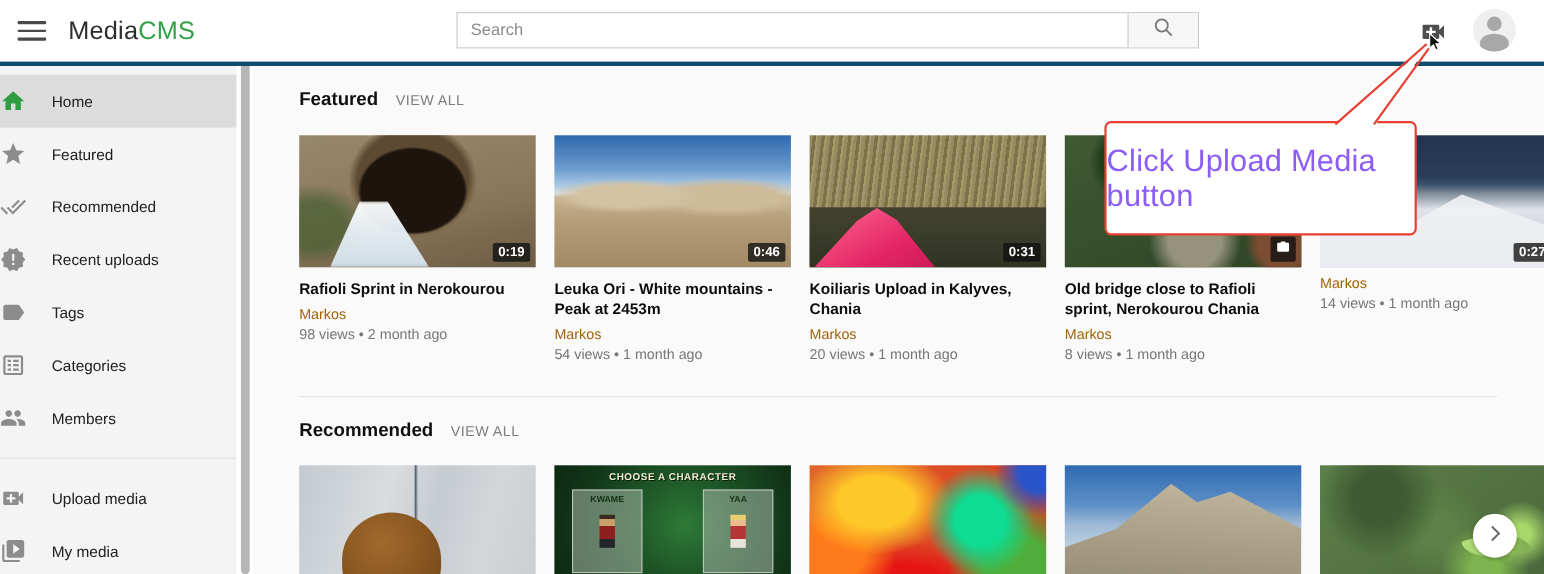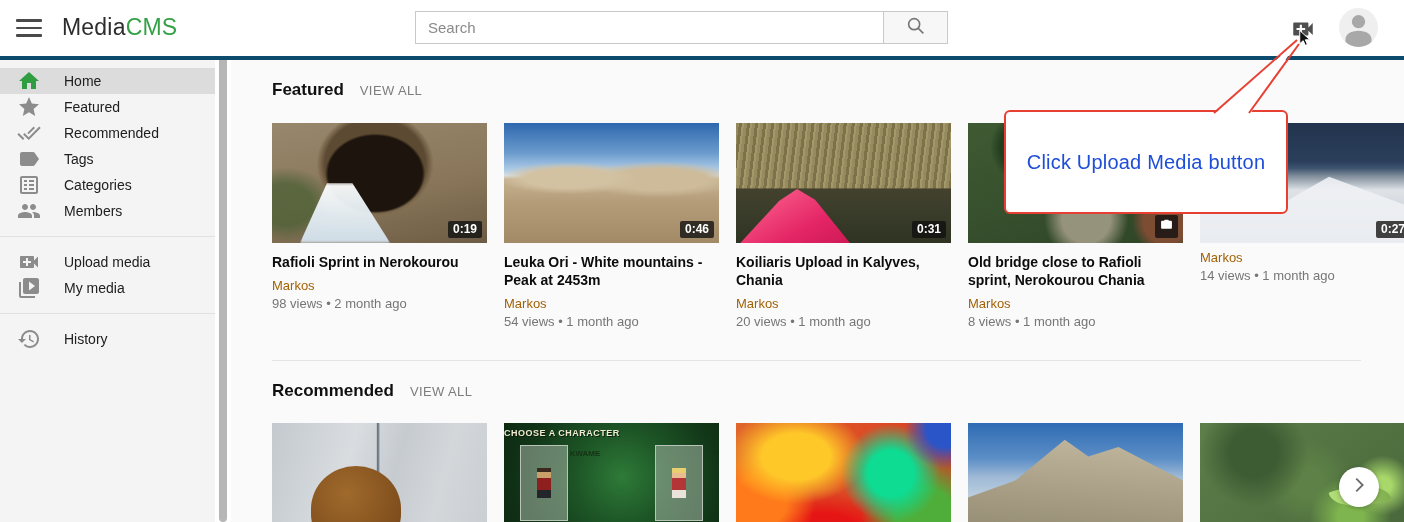--- a/index.html
+++ b/index.html
@@ -8,35 +8,35 @@
   .screen{position:absolute;inset:0;}
 
   
   .topbar{position:absolute;left:0;top:0;width:1404px;height:56px;background:#fff;
           border-bottom:4px solid #0c4a6e;z-index:10;}
   .hamburger{position:absolute;left:16px;top:15px;width:26px;height:26px;cursor:pointer;
              display:flex;flex-direction:column;justify-content:center;gap:5px;}
   .hamburger i{display:block;height:2.6px;background:#4a4a4a;border-radius:1px;}
   .logo{position:absolute;left:62px;top:14px;font-size:23px;letter-spacing:.2px;color:#2d2d2d;}
   .logo .green{color:#34a146;}
-  .searchwrap{position:absolute;left:415px;top:11px;width:533px;height:33px;
+  .searchwrap{position:absolute;left:415px;top:11px;width:675px;height:33px;
               border:1px solid #c9c9c9;background:#fff;display:flex;box-sizing:border-box;}
   .searchwrap input{flex:1;border:none;outline:none;font-size:15px;padding:0 12px;
                     color:#333;background:transparent;font-family:inherit;}
   .searchwrap input::placeholder{color:#8a8a8a;}
   .searchbtn{width:63px;background:#f7f7f7;border-left:1px solid #c9c9c9;display:flex;
              align-items:center;justify-content:center;cursor:pointer;}
   .upload-top{position:absolute;left:1290px;top:16px;width:26px;height:26px;color:#4f4f4f;cursor:pointer;}
   .avatar{position:absolute;left:1339px;top:8px;width:39px;height:39px;border-radius:50%;
           background:#efefef;overflow:hidden;cursor:pointer;}
 
   
   .sidebar{position:absolute;left:0;top:56px;width:216px;bottom:0;background:#f4f4f4;
            padding-top:12px;box-sizing:border-box;z-index:5;}
-  .side-item{height:26px;display:flex;align-items:center;padding-left:17px;cursor:pointer;
+  .side-item{height:48px;display:flex;align-items:center;cursor:pointer;
              color:#202020;font-size:14px;font-weight:500;}
   .side-item.active{background:#dcdcdc;}
   .side-icon{width:24px;height:24px;margin-right:23px;color:#8c8c8c;flex:none;}
   .side-icon.green{color:#2f9e41;}
   .side-div{border-top:1px solid #e1e1e1;margin:12px 0;}
   .scroll-track{position:absolute;left:215px;top:56px;width:16px;bottom:0;background:#fff;z-index:6;}
   .scroll-thumb{position:absolute;left:219px;top:57px;width:8px;height:465px;background:#b6b6b6;
                 border-radius:4px;z-index:7;cursor:pointer;}
 
   
@@ -84,24 +84,24 @@
   .ft5::before{content:"";position:absolute;left:0;top:40%;width:100%;height:60%;background:#eef1f4;
     clip-path:polygon(0 45%,18% 18%,40% 42%,60% 8%,100% 52%,100% 100%,0 100%);opacity:.9;}
   .rc1{background:
     linear-gradient(90deg,rgba(0,0,0,0) 48.5%,#54636e 49.2%,rgba(0,0,0,0) 50.3%),
     linear-gradient(105deg,#c3c9ce 0%,#d9dde0 35%,#c6cbd0 55%,#d3d7da 75%,#c9ced2 100%);}
   .rc1::before{content:"";position:absolute;left:18%;top:36%;width:42%;height:72%;
     background:radial-gradient(circle at 40% 32%,#a06a2c,#7e4d1c 72%);border-radius:50% 50% 45% 45%;}
   .rc1::after{content:"";position:absolute;left:26%;bottom:0;width:26%;height:20%;background:#ffcf00;
     clip-path:polygon(0 100%,12% 35%,25% 100%,37% 30%,50% 100%,62% 30%,75% 100%,87% 35%,100% 100%);}
   .rc2{background:radial-gradient(circle at 55% 45%,#2e7a38 0%,#1d5526 35%,#123618 70%,#0c2611 100%);}
-  .gtitle{position:absolute;top:5px;width:100%;font-size:9px;font-weight:700;
+  .gtitle{position:absolute;top:5px;width:100%;text-align:center;font-size:9px;font-weight:700;
           color:#f0ead0;letter-spacing:.5px;text-shadow:1px 1px 0 #0a200c;}
-  .gpanel{position:absolute;top:22px;width:48px;height:76px;background:rgba(168,182,168,.55);
-          border:1px solid #b8c4b8;box-sizing:border-box;padding-left:41px;}
+  .gpanel{position:absolute;top:22px;width:64px;height:76px;background:rgba(168,182,168,.55);
+          border:1px solid #b8c4b8;box-sizing:border-box;}
   .gpanel.left{left:16px;} .gpanel.right{right:16px;}
   .gname{position:absolute;top:3px;width:100%;text-align:center;font-size:8px;font-weight:700;color:#143314;}
   .gsprite{position:absolute;left:50%;top:22px;transform:translateX(-50%);width:14px;height:30px;}
   .sprite-kwame{background:linear-gradient(180deg,#3a2a1e 0 14%,#caa06a 14% 34%,#8e1f1f 34% 74%,#22262a 74% 100%);}
   .sprite-yaa{background:linear-gradient(180deg,#e8d070 0 16%,#e9bd90 16% 34%,#b43535 34% 74%,#e8e4da 74% 100%);}
   .rc3{background:
     radial-gradient(circle 40px at 97% 5%, #2a55c8 45%, rgba(0,0,0,0) 100%),
     radial-gradient(circle 55px at 72% 42%, #0ddc92 42%, rgba(0,0,0,0) 90%),
     radial-gradient(circle 75px at 88% 78%, #4fae3a 38%, rgba(0,0,0,0) 85%),
     radial-gradient(ellipse 85px 58px at 28% 28%, #ffc829 40%, rgba(0,0,0,0) 82%),
@@ -121,21 +121,21 @@
   .rc5::after{content:"";position:absolute;right:12%;top:50%;width:58px;height:26px;
     background:linear-gradient(100deg,#b4e07a,#7fae4f);border-radius:5% 95% 5% 95%;transform:rotate(-18deg);}
 
   
   .next-btn{position:absolute;left:1339px;top:467px;width:40px;height:40px;border-radius:50%;
             background:#fff;box-shadow:0 1px 4px rgba(0,0,0,.28);z-index:8;display:flex;
             align-items:center;justify-content:center;cursor:pointer;color:#6b6b6b;}
   .callout{position:absolute;left:1004px;top:110px;width:284px;height:104px;background:#fff;
            border:2px solid #e74033;border-radius:6px;z-index:20;display:flex;align-items:center;
            justify-content:center;box-sizing:border-box;}
-  .callout-text{font-size:20px;color:#1d4ed8;letter-spacing:.2px;}
+  .callout-text{font-size:28px;color:#8b5cf6;letter-spacing:.2px;}
   .tail-svg{position:absolute;left:1200px;top:35px;width:110px;height:85px;z-index:21;pointer-events:none;}
   .cursor-svg{position:absolute;left:1296px;top:26px;width:18px;height:24px;z-index:30;pointer-events:none;}
 </style>
 </head>
 <body>
 
 <div class="screen">
 
   <nav class="sidebar">
     <div class="side-item active">
@@ -151,20 +151,27 @@
             <path d="M12 17.3l6.2 3.7-1.6-7.1 5.4-4.7-7.2-.6L12 2 9.2 8.6 2 9.2l5.4 4.7-1.6 7.1z"></path>
           </svg></span>
       <span>Featured</span>
     </div>
     <div class="side-item">
       <span class="side-icon">
         <svg viewBox="0 0 24 24" width="24" height="24" fill="currentColor">
             <path d="M18 7l-1.4-1.4-6.3 6.3 1.4 1.4L18 7zm4.2-1.4L11.7 16.2 7.5 12l-1.4 1.4 5.6 5.6 12-12-1.5-1.4zM.4 13.4L6 19l1.4-1.4L1.8 12 .4 13.4z"></path>
           </svg></span>
       <span>Recommended</span>
+    </div>
+    <div class="side-item">
+      <span class="side-icon">
+        <svg viewBox="0 0 24 24" width="24" height="24" fill="currentColor">
+            <path d="M23 12l-2.4-2.8.3-3.7-3.6-.8-1.9-3.2L12 2.9 8.6 1.5 6.7 4.7l-3.6.8.3 3.7L1 12l2.4 2.8-.3 3.7 3.6.8 1.9 3.2 3.4-1.4 3.4 1.4 1.9-3.2 3.6-.8-.3-3.7L23 12zm-10 5h-2v-2h2v2zm0-4h-2V7h2v6z"></path>
+          </svg></span>
+      <span>Recent uploads</span>
     </div>
     <div class="side-item">
       <span class="side-icon">
         <svg viewBox="0 0 24 24" width="24" height="24" fill="currentColor">
             <path d="M17.63 5.84C17.27 5.33 16.67 5 16 5L5 5.01C3.9 5.01 3 5.9 3 7v10c0 1.1.9 1.99 2 1.99L16 19c.67 0 1.27-.33 1.63-.84L22 12l-4.37-6.16z"></path>
           </svg></span>
       <span>Tags</span>
     </div>
     <div class="side-item">
       <span class="side-icon">

